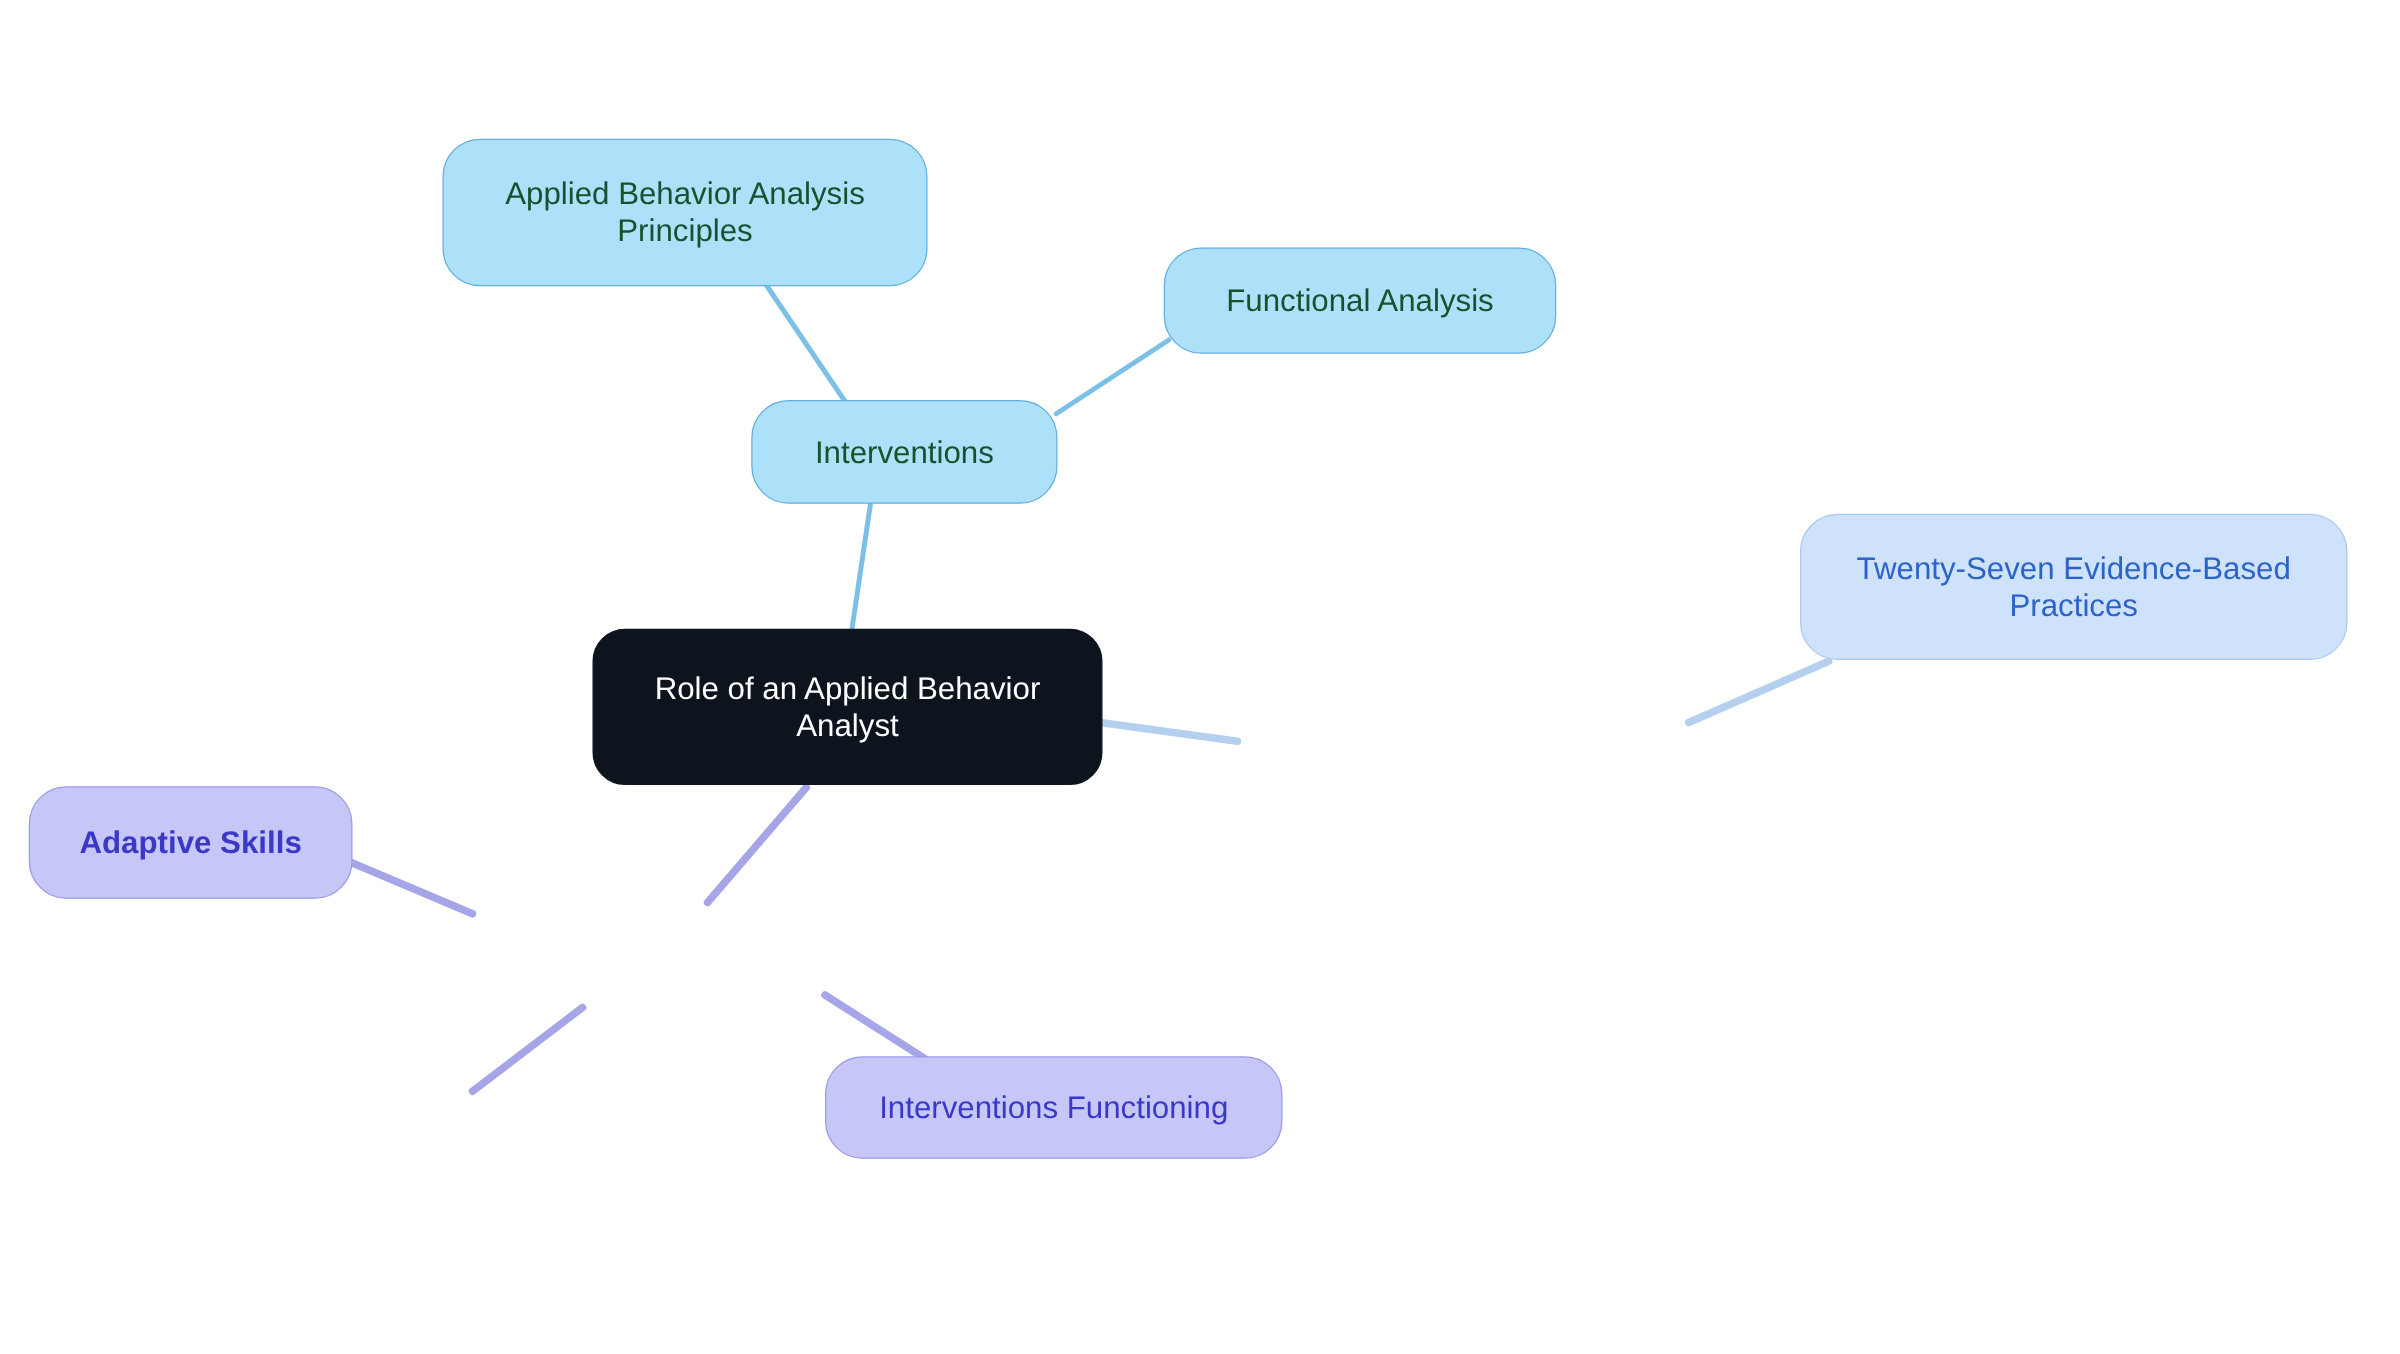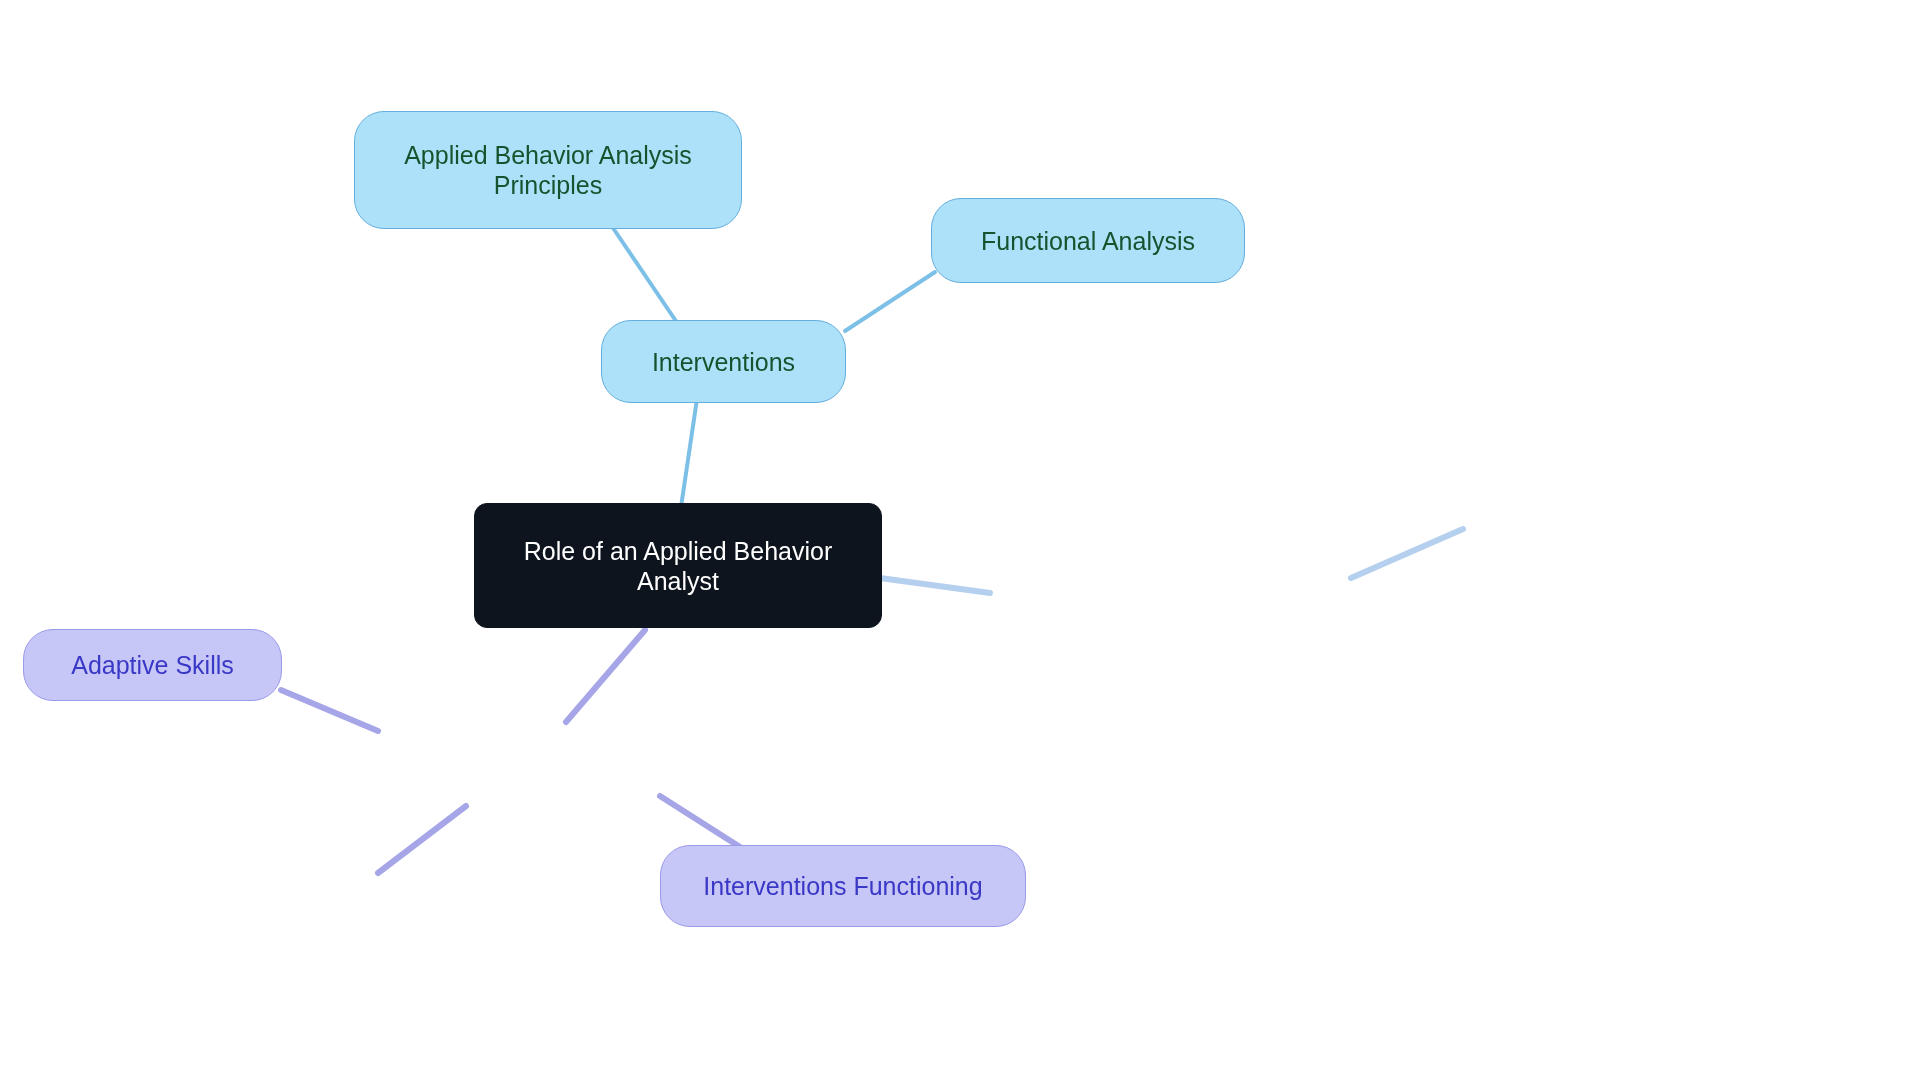--- a/index.html
+++ b/index.html
@@ -98,24 +98,26 @@
     <line x1="660" y1="796" x2="740" y2="847" stroke="#a5a5e8" stroke-width="6" stroke-linecap="round"></line>
   </svg>
 
   <div class="node node-blue" style="left:354px; top:111px; width:388px; height:118px;">Applied Behavior Analysis
 Principles</div>
 
   <div class="node node-blue" style="left:931px; top:198px; width:314px; height:85px;">Functional Analysis</div>
 
   <div class="node node-blue" style="left:601px; top:320px; width:245px; height:83px;">Interventions</div>
 
+  <div class="node node-periwinkle" style="left:1440px; top:411px; width:438px; height:117px;">Twenty-Seven Evidence-Based
+Practices</div>
 
-  <div class="node node-root" style="left:474px; top:503px; width:408px; height:125px;border-radius:13px;">Role of an Applied Behavior
+  <div class="node node-root" style="left:474px; top:503px; width:408px; height:125px;">Role of an Applied Behavior
 Analyst</div>
 
 
-  <div class="node node-lavender" style="left:23px; top:629px; width:259px; height:72px;">Adaptive Skills</div>
+  <div class="node node-lavender" style="left:23px; top:629px; width:259px; height:90px;font-weight:bold;">Adaptive Skills</div>
 
 
   <div class="node node-lavender" style="left:660px; top:845px; width:366px; height:82px;">Interventions Functioning</div>
 
 
 </div>
 
 </body></html>

